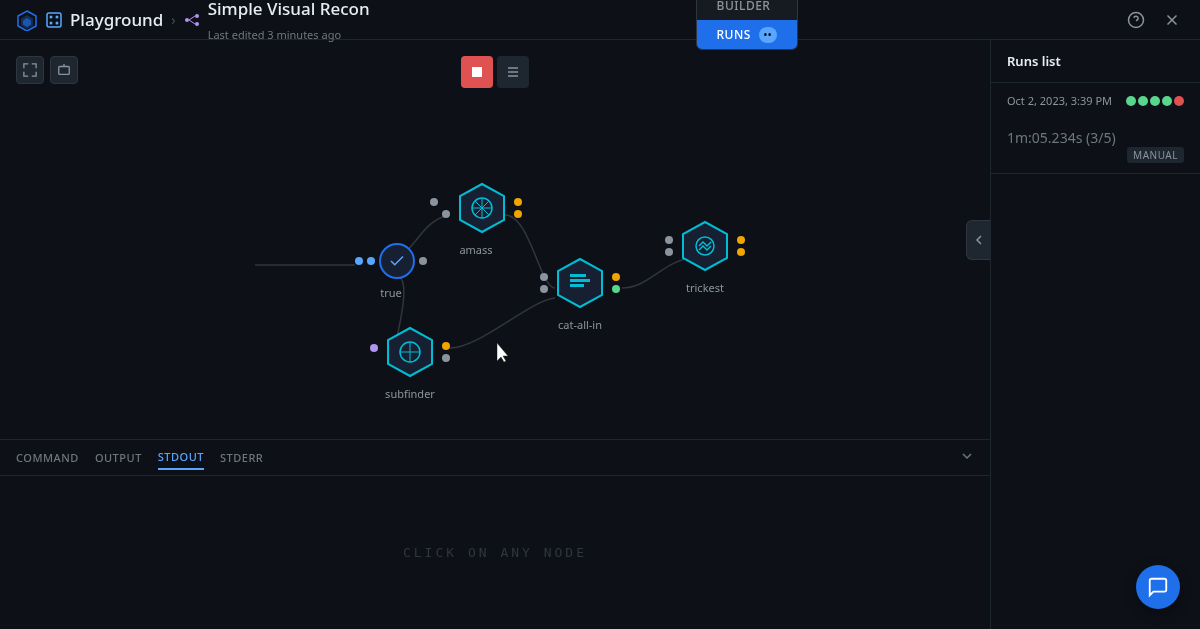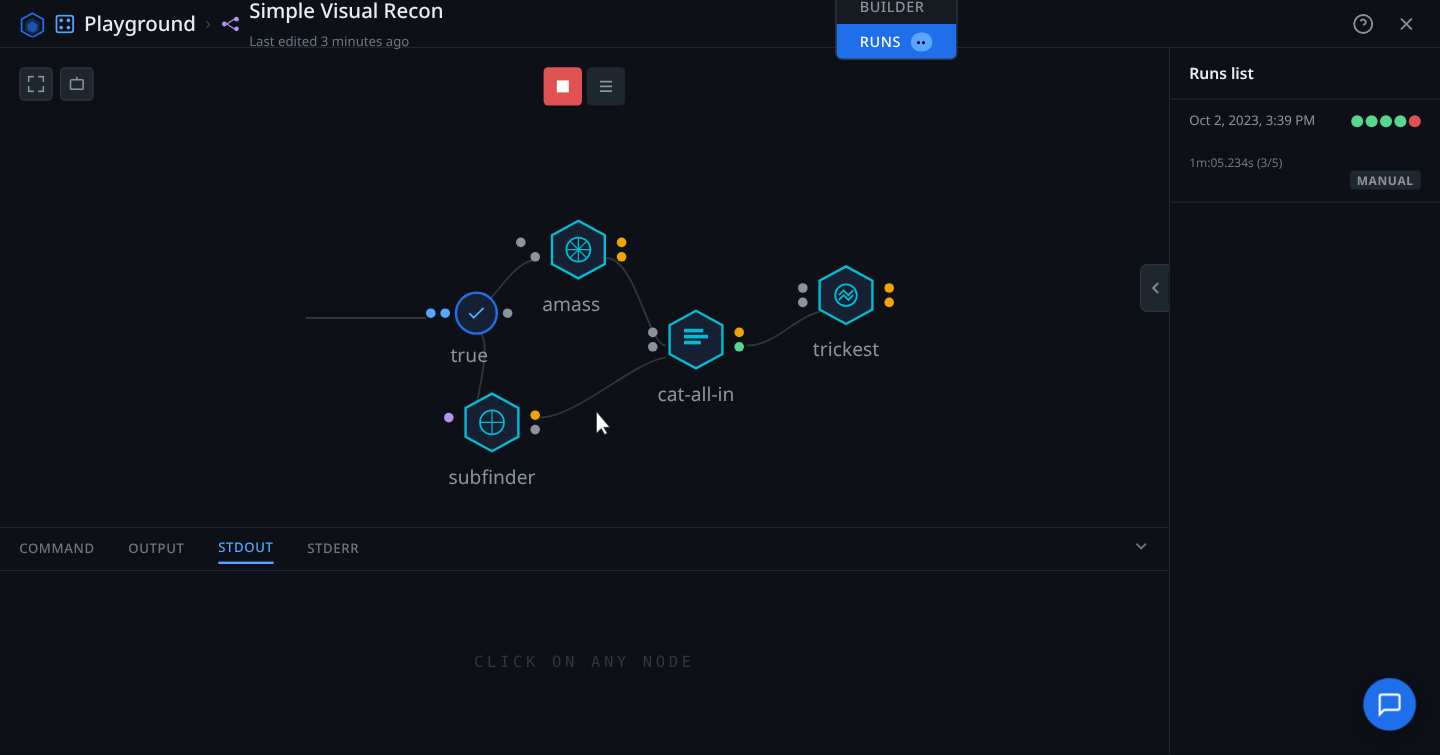--- a/index.html
+++ b/index.html
@@ -175,21 +175,21 @@
       cursor: pointer;
     }
     .node-hex {
       position: relative;
       width: 56px;
       height: 56px;
       display: flex; align-items: center; justify-content: center;
     }
     .node-hex svg { width: 56px; height: 56px; }
     .node-label {
-      font-size: 16px;
+      font-size: 11px;
       color: #8b949e;
       margin-top: 6px;
       white-space: nowrap;
       text-align: center;
     }
 
     
     .panel-toggle {
       position: absolute;
       right: 0;
@@ -201,21 +201,21 @@
       border-radius: 6px 0 0 6px;
       width: 24px; height: 40px;
       display: flex; align-items: center; justify-content: center;
       cursor: pointer;
       color: #8b949e;
       z-index: 10;
     }
 
     
     .runs-panel {
-      width: 226px;
+      width: 210px;
       background: #0d1117;
       border-left: 1px solid #1e2730;
       display: flex;
       flex-direction: column;
       flex-shrink: 0;
     }
     .runs-panel-header {
       padding: 12px 16px;
       font-size: 13px;
       font-weight: 600;
@@ -240,52 +240,51 @@
     .run-dots {
       display: flex; gap: 2px;
     }
     .run-dot {
       width: 10px; height: 10px;
       border-radius: 50%;
     }
     .run-status-row {
       display: flex;
       justify-content: flex-end;
-      font-weight: bold;
     }
     .run-badge {
       font-size: 10px;
       color: #8b949e;
       background: #1e2730;
       border-radius: 3px;
       padding: 1px 6px;
       letter-spacing: 0.5px;
     }
     .run-sub-info {
-      font-size: 10px;
+      font-size: 14px;
       color: #6e7681;
       margin-top: 2px;
     }
 
     
     .bottom-panel {
       height: 190px;
       background: #0d1117;
       border-top: 1px solid #1e2730;
       display: flex;
       flex-direction: column;
       flex-shrink: 0;
     }
     .bottom-tabs {
       display: flex;
       align-items: center;
       border-bottom: 1px solid #1e2730;
       padding: 0 16px;
       height: 36px;
-      gap: 28px;
+      gap: 16px;
     }
     .bottom-tab {
       font-size: 11px;
       color: #6e7681;
       cursor: pointer;
       padding: 4px 0;
       letter-spacing: 0.5px;
       font-weight: 500;
     }
     .bottom-tab.active {

